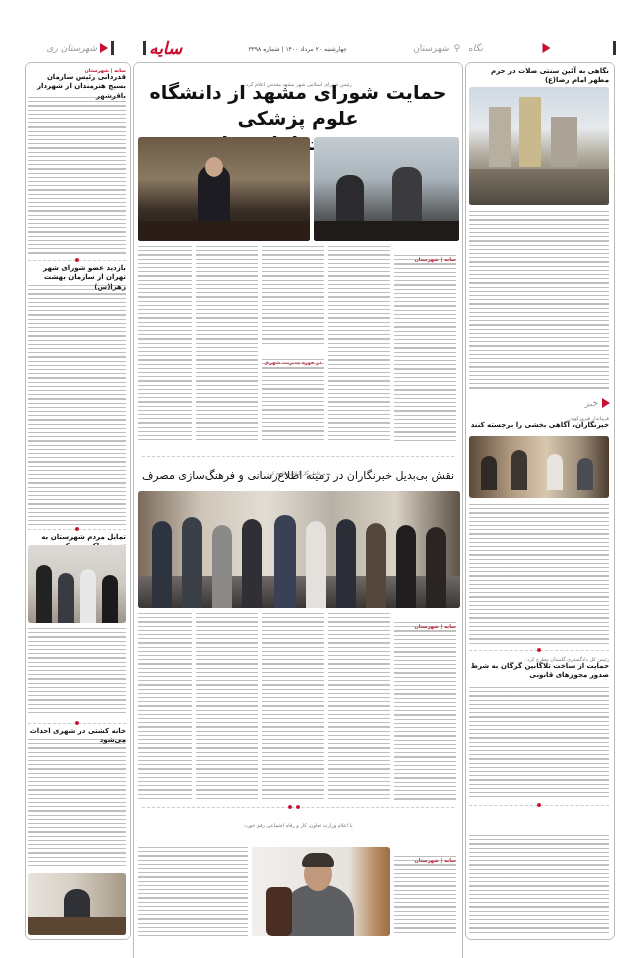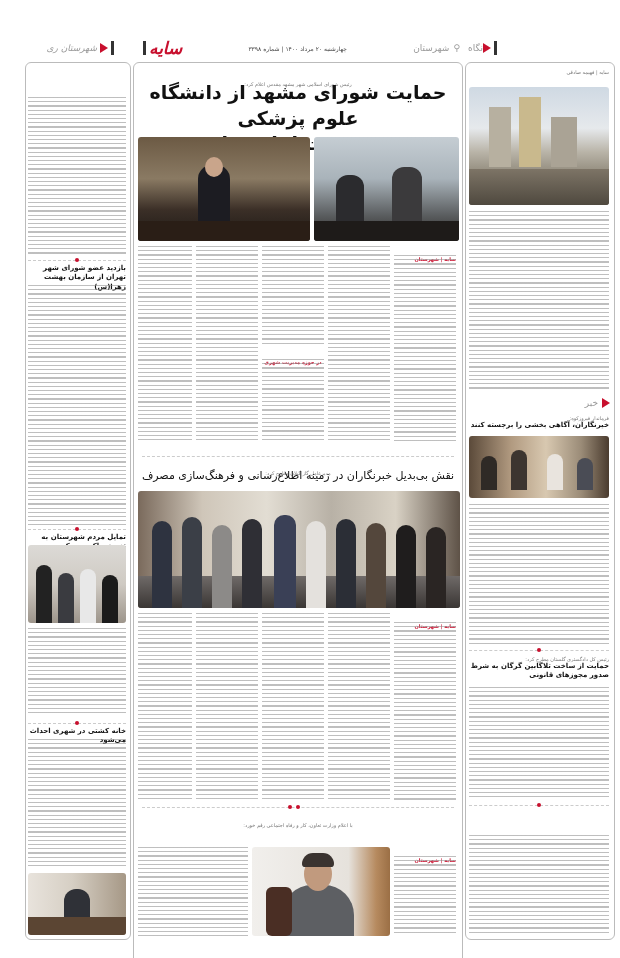--- a/index.html
+++ b/index.html
@@ -33,21 +33,21 @@
   .sep { position: absolute; height: 1px; border-top: 1px dashed #ccc; }
   .sep-dot { position: absolute; width: 4px; height: 4px; border-radius: 50%; background: #c8102e; }
   .abs { position: absolute; }
   .center { text-align: center; }
 </style>
 </head>
 <body>
 
 <div class="page">
 
-  <div class="hdr" style="left:468px; width:148px; justify-content:flex-end;">
+  <div class="hdr" style="left:468px; width:148px; justify-content:space-between;font-style:italic;">
     <span class="hdr-bar"></span>
     <span class="hdr-flag"></span>
     <span class="hdr-tag">نگاه</span>
   </div>
 
   <div class="hdr" style="left:140px; width:320px; justify-content:space-between;">
     <span class="hdr-tag">
       <span style="color:#999;font-size:9px;">⚲</span>
       <span>شهرستان</span>
     </span>
@@ -59,20 +59,21 @@
   </div>
 
   <div class="hdr" style="left:14px; width:100px; justify-content:flex-start;font-style:italic;">
     <span class="hdr-bar"></span>
     <span class="hdr-flag"></span>
     <span class="hdr-tag" style="margin-right:3px;">شهرستان ری</span>
   </div>
 
   <div class="col col-right">
     <div class="abs" style="right:5px; top:4px; width:140px;">
+      <div class="h-small">نگاهی به آئین سنتی صلات در حرم مطهر امام رضا(ع)</div>
       <div class="kicker" style="margin-top:2px;">سایه | فهیمه صادقی</div>
     </div>
     <div class="photo" style="right:5px; top:24px; width:140px; height:118px; background:linear-gradient(180deg,#cfd9e3 0%,#e6e9ec 35%,#b9b4a8 55%,#8d8677 75%,#6a6254 100%);">
       <div class="abs" style="left:20px; top:20px; width:22px; height:60px; background:#b7b0a0;"></div>
       <div class="abs" style="left:50px; top:10px; width:22px; height:70px; background:#c9b98d;"></div>
       <div class="abs" style="left:82px; top:30px; width:26px; height:50px; background:#aaa395;"></div>
       <div class="abs" style="left:0; top:82px; width:140px; height:36px; background:linear-gradient(180deg,#7d7466,#4f493f);"></div>
     </div>
     <div class="lines" style="right:5px; top:148px; width:140px; height:178px;"></div>
 
@@ -185,20 +186,24 @@
     <div class="photo" style="right:72px; top:784px; width:138px; height:89px; background:linear-gradient(90deg,#f1efec 0%,#e6e2dc 70%,#b68a5f 90%,#9b6f45 100%);">
       <div class="abs" style="left:30px; top:38px; width:72px; height:51px; border-radius:30px 30px 0 0; background:#5d5f63;"></div>
       <div class="abs" style="left:52px; top:10px; width:28px; height:34px; border-radius:50%; background:#c19a7e;"></div>
       <div class="abs" style="left:50px; top:6px; width:32px; height:14px; border-radius:14px 14px 4px 4px; background:#3a3330;"></div>
       <div class="abs" style="left:14px; top:40px; width:26px; height:49px; border-radius:6px; background:#4a2e24;"></div>
     </div>
     <div class="lines" style="right:214px; top:784px; width:110px; height:89px;"></div>
   </div>
 
   <div class="col col-left">
+    <div class="abs" style="right:4px; top:4px; width:98px;">
+      <div class="kicker-red">سایه | شهرستان</div>
+      <div class="h-small">قدردانی رئیس سازمان بسیج هنرمندان از شهردار باقرشهر</div>
+    </div>
     <div class="lines" style="right:4px; top:34px; width:98px; height:160px;"></div>
 
     <div class="sep" style="right:4px; width:98px; top:197px;"></div>
     <div class="sep-dot" style="right:51px; top:195px;"></div>
 
     <div class="abs" style="right:4px; top:201px; width:98px;">
       <div class="h-small">بازدید عضو شورای شهر تهران از سازمان بهشت زهرا(س)</div>
     </div>
     <div class="lines" style="right:4px; top:222px; width:98px; height:240px;"></div>
 

